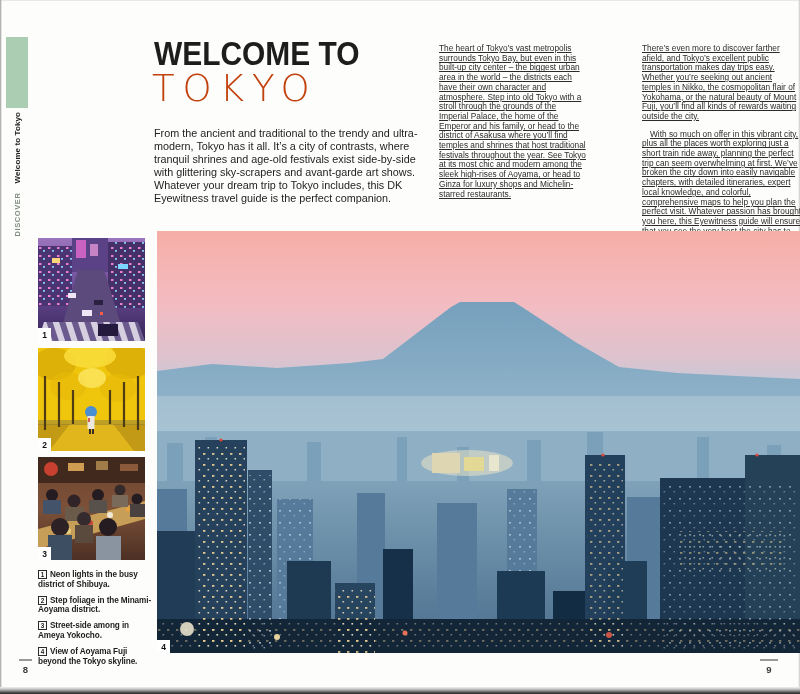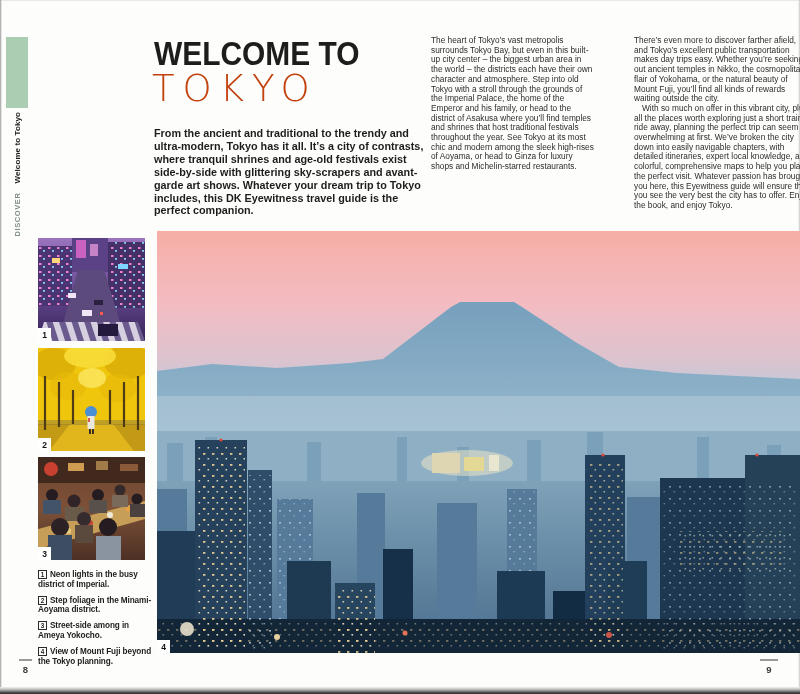--- a/index.html
+++ b/index.html
@@ -25,23 +25,23 @@
   .side-chap{color:#1d1d1b;font-weight:bold;letter-spacing:.1px;}
 
   
   .title-bold{position:absolute;left:154px;top:36px;margin:0;font-size:34px;font-weight:bold;
     letter-spacing:0;line-height:1;transform:scaleX(.88);transform-origin:left top;color:#1d1d1b;}
   .title-thin{position:absolute;left:152px;top:70px;font-family:"DejaVu Sans",sans-serif;
     font-weight:100;font-size:37px;line-height:1;letter-spacing:8px;color:#c2410c;}
 
   
   .intro{position:absolute;left:154px;top:127px;width:272px;margin:0;
-    font-size:10.8px;line-height:12.9px;font-weight:bold;color:#1d1d1b;}
+    font-size:10.8px;line-height:12.9px;font-weight:normal;color:#1d1d1b;}
   .col{position:absolute;top:36px;font-size:8.3px;line-height:9.7px;color:#2c2c2c;}
-  .col p{margin:0;}
+  .col p{margin:8px;text-decoration:underline;}
   .col p + p{text-indent:8px;}
   .col1{left:431px;width:164px;}
   .col2{left:634px;width:177px;}
 
   
   .thumb{position:absolute;left:38px;width:107px;height:103px;}
   .thumb svg,.main-photo svg{display:block;width:100%;height:100%;}
   #thumb1{top:238px;} #thumb2{top:348px;} #thumb3{top:457px;}
   .badge{position:absolute;left:0;bottom:0;width:13px;height:13px;background:#fff;
     color:#111;font-size:8.5px;font-weight:bold;display:flex;align-items:center;justify-content:center;}
@@ -318,30 +318,30 @@
         <circle cx="446" cy="224" r="1.6" fill="#e04838"></circle>
         <circle cx="600" cy="224" r="1.6" fill="#e04838"></circle>
       </g>
     </g>
   </svg>
   <span class="badge">4</span>
 </div>
 
 <div class="captions">
   <p class="caption">
-    <span class="cap-num">1</span><span>Neon lights in the busy district of Imperial.</span>
+    <span class="cap-num">1</span><span>Neon lights in the busy district of Shibuya.</span>
   </p>
   <p class="caption">
     <span class="cap-num">2</span><span>Step foliage in the Minami-Aoyama district.</span>
   </p>
   <p class="caption">
     <span class="cap-num">3</span><span>Street-side among in Ameya Yokocho.</span>
   </p>
   <p class="caption">
-    <span class="cap-num">4</span><span>View of Mount Fuji beyond the Tokyo planning.</span>
+    <span class="cap-num">4</span><span>View of Aoyama Fuji beyond the Tokyo skyline.</span>
   </p>
 </div>
 
 <div class="pagenum pagenum-left">
   <div class="rule"></div>
   <span>8</span>
 </div>
 <div class="pagenum pagenum-right">
   <div class="rule"></div>
   <span>9</span>

